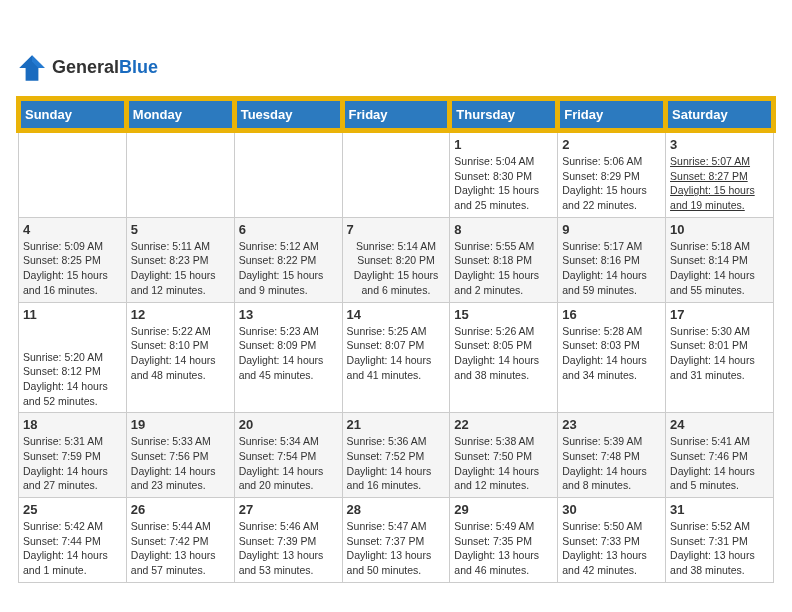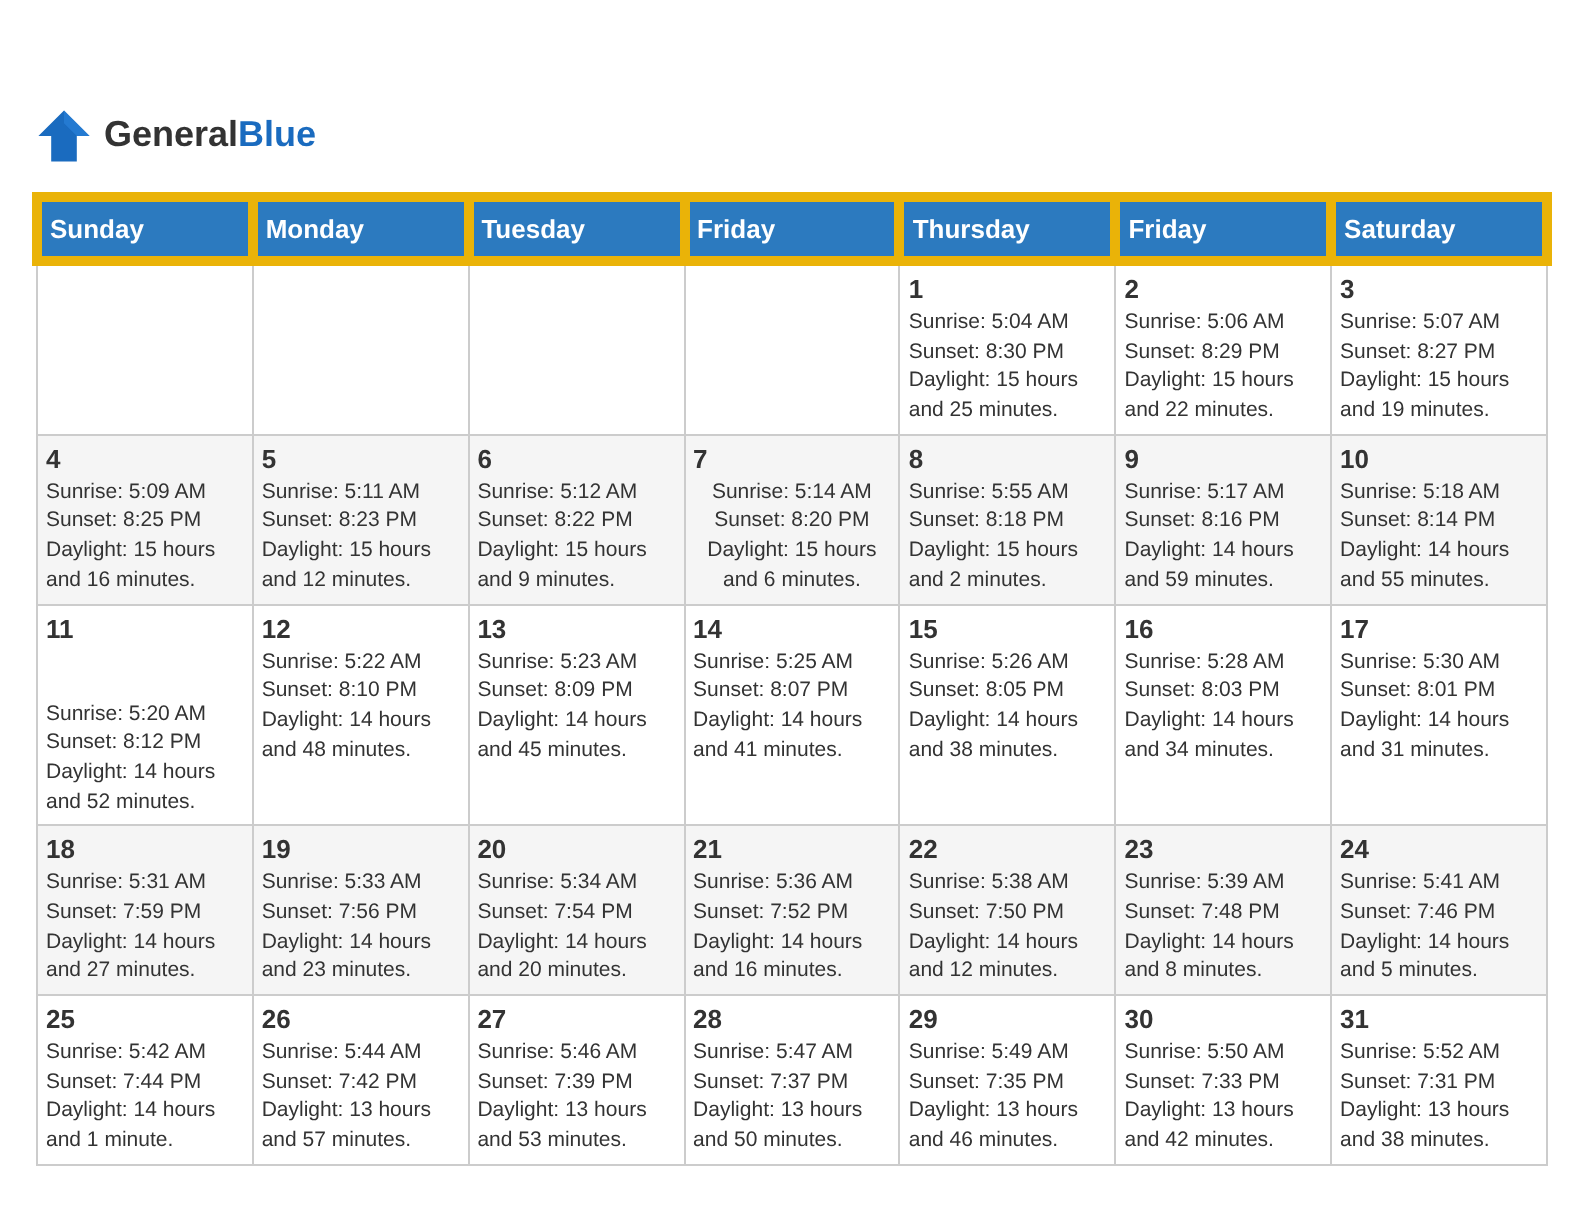--- a/index.html
+++ b/index.html
@@ -130,21 +130,21 @@
         </td>
         <td>
           <span class="day-num">2</span>
           <div class="day-info" style="white-space: pre-line;">Sunrise: 5:06 AM
 Sunset: 8:29 PM
 Daylight: 15 hours
 and 22 minutes.</div>
         </td>
         <td>
           <span class="day-num">3</span>
-          <div class="day-info" style="white-space: pre-line;">Sunrise: 5:07 AM
+          <div class="day-info" style="white-space: pre-line; text-decoration: underline;">Sunrise: 5:07 AM
 Sunset: 8:27 PM
 Daylight: 15 hours
 and 19 minutes.</div>
         </td>
       </tr>
       <tr>
         <td>
           <span class="day-num">4</span>
           <div class="day-info" style="white-space: pre-line;">Sunrise: 5:09 AM
 Sunset: 8:25 PM

